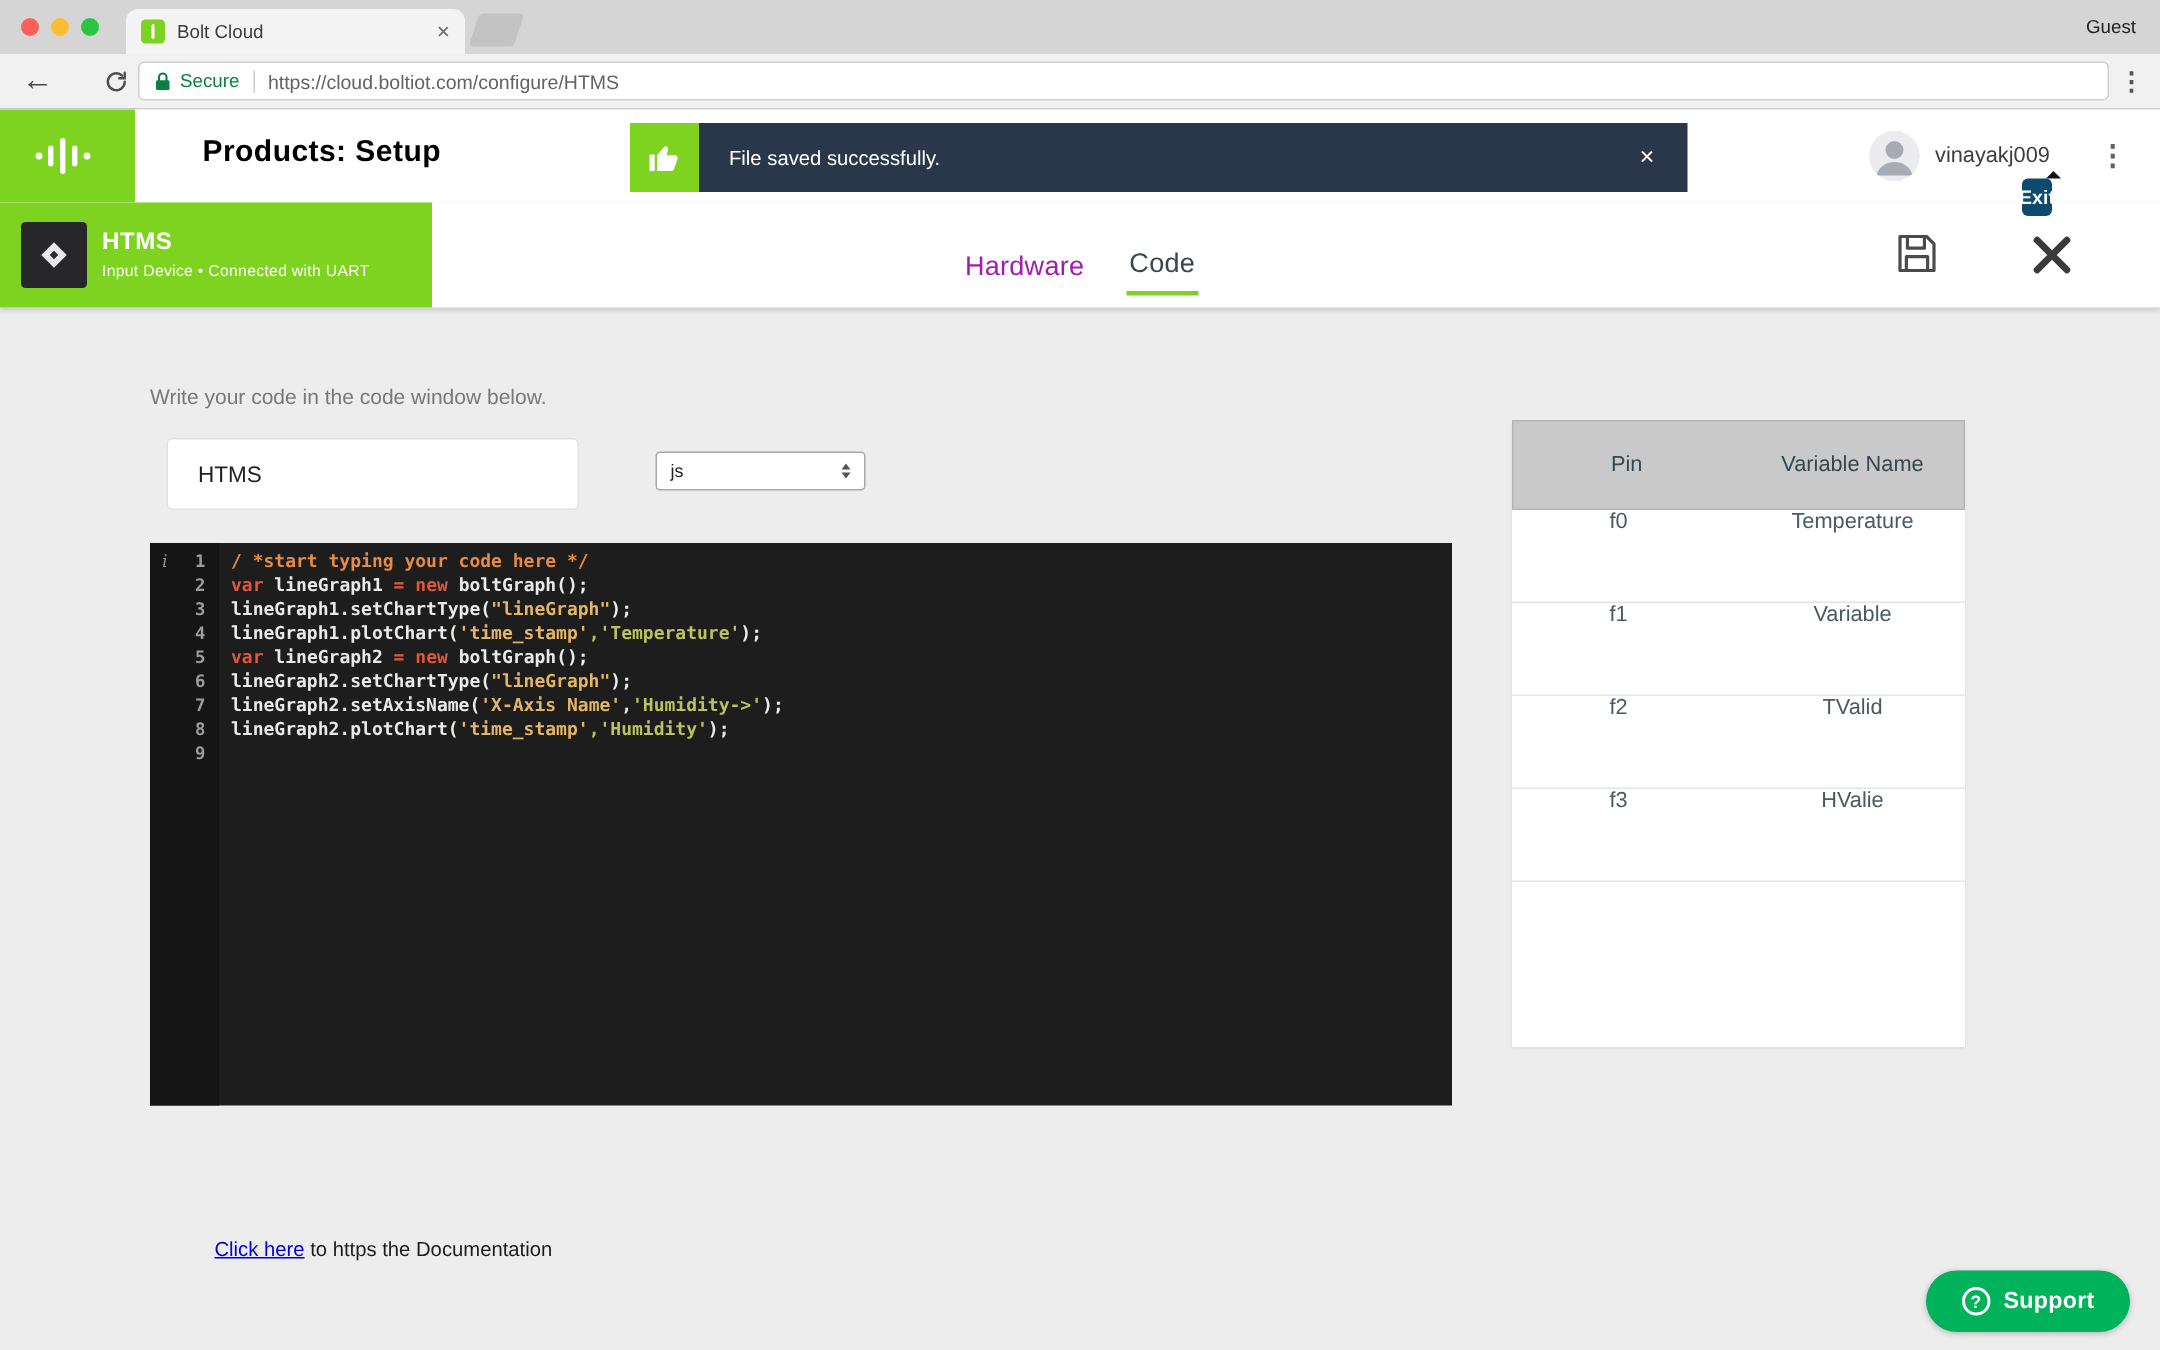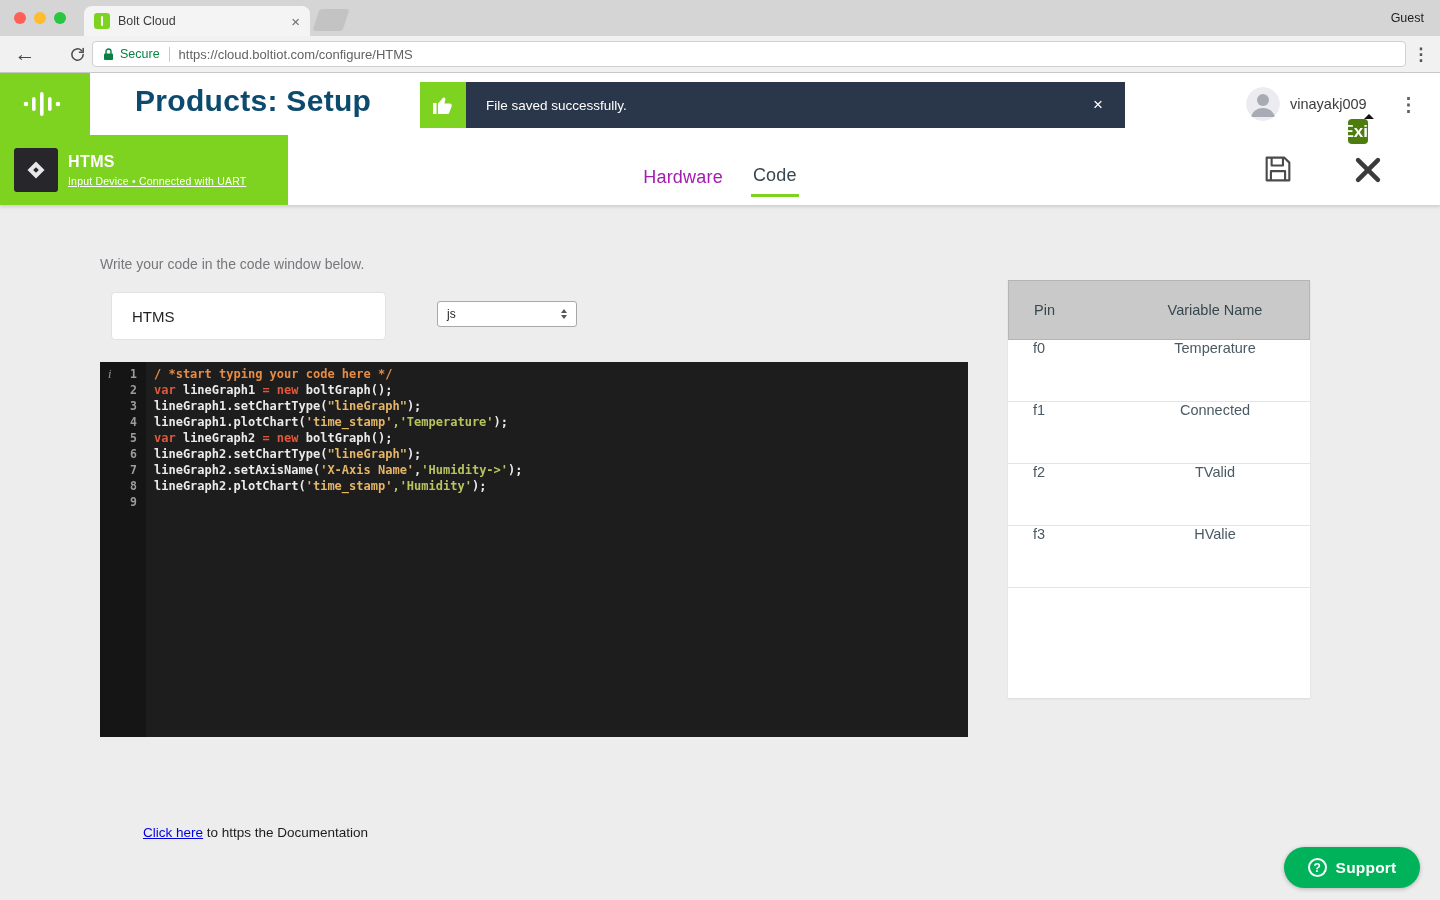--- a/index.html
+++ b/index.html
@@ -27,39 +27,39 @@
   .refresh { left:62px; width:30px; }
   .address-bar { position:absolute; left:92px; right:34px; top:5px; height:26px; background:#fff; border:1px solid #cfcfcf; border-radius:4px; display:flex; align-items:center; padding:0 10px; }
   .secure { color:#0b8043; font-size:12.5px; margin-left:6px; }
   .addr-div { width:1px; height:15px; background:#ccc; margin:0 9px; }
   .url { font-size:13px; color:#636363; }
   .nav-menu { position:absolute; right:6px; top:0; width:26px; height:36px; display:flex; align-items:center; justify-content:center; font-size:17px; color:#555; font-weight:bold; cursor:pointer; }
 
   
   .app-header { position:absolute; top:73px; left:0; width:100%; height:62px; background:#fff; }
   .logo { position:absolute; left:0; top:0; width:90px; height:62px; background:#7ed321; display:flex; align-items:center; justify-content:center; cursor:pointer; }
-  .page-title { position:absolute; left:135px; top:0; height:56px; display:flex; align-items:center; font-size:30px; font-weight:600; color:#0c4a6e; letter-spacing:0.3px; }
+  .page-title { position:absolute; left:135px; top:0; height:56px; display:flex; align-items:center; font-size:20px; font-weight:600; color:#000000; letter-spacing:0.3px; }
   .banner { position:absolute; left:420px; top:9px; width:705px; height:46px; background:#2a3649; display:flex; align-items:center; }
   .banner-icon { width:46px; height:46px; background:#7ed321; display:flex; align-items:center; justify-content:center; flex:0 0 46px; }
   .banner-text { margin-left:20px; color:#fff; font-size:13.5px; }
   .banner-close { position:absolute; right:16px; top:0; height:46px; display:flex; align-items:center; color:#fff; font-size:17px; cursor:pointer; padding:0 6px; }
   .avatar { position:absolute; left:1246px; top:14px; width:34px; height:34px; border-radius:50%; overflow:hidden; cursor:pointer; }
   .username { position:absolute; left:1290px; top:0; height:62px; display:flex; align-items:center; font-size:14.5px; color:#3c3c3c; }
   .header-menu { position:absolute; right:14px; top:0; height:62px; display:flex; align-items:center; font-size:19px; color:#616161; font-weight:bold; cursor:pointer; padding:0 8px; }
 
-  .exit-tooltip { position:absolute; left:1348px; top:119px; width:20px; height:25px; background:#4d7c0f; color:#fff; border-radius:4px; font-size:17px; font-weight:bold; display:flex; align-items:center; justify-content:center; z-index:30; }
+  .exit-tooltip { position:absolute; left:1348px; top:119px; width:20px; height:25px; background:#0c4a6e; color:#fff; border-radius:4px; font-size:13px; font-weight:bold; display:flex; align-items:center; justify-content:center; z-index:30; }
   .exit-tooltip::before { content:""; position:absolute; top:-5px; left:16px; border-left:5px solid transparent; border-right:5px solid transparent; border-bottom:5px solid #121212; }
 
   
   .sub-header { position:absolute; top:135px; left:0; width:100%; height:70px; background:#fff; box-shadow:0 2px 3px rgba(0,0,0,0.13); z-index:5; }
   .device-box { position:absolute; left:0; top:0; width:288px; height:70px; background:#7ed321; display:flex; align-items:center; }
   .device-icon { width:44px; height:44px; margin-left:14px; background:#26262b; border-radius:3px; display:flex; align-items:center; justify-content:center; flex:0 0 44px; }
   .device-text { margin-left:10px; color:#fff; }
   .device-name { font-size:16px; font-weight:bold; letter-spacing:0.4px; }
-  .device-sub { font-size:10.5px; margin-top:4px; letter-spacing:0.2px;text-decoration:underline; }
+  .device-sub { font-size:10.5px; margin-top:4px; letter-spacing:0.2px; }
   .tab-group { position:absolute; left:0; width:100%; top:0; height:70px; display:flex; align-items:center; justify-content:center; gap:26px; }
   .hc-tab { font-size:18px; color:#a21caf; cursor:pointer; padding:22px 2px 8px; letter-spacing:0.2px; }
   .hc-tab.active { color:#37474f; border-bottom:3px solid #7ed321;text-align:right; }
   .save-icon { position:absolute; left:1261px; top:17px; cursor:pointer; }
   .close-x { position:absolute; left:1351px; top:18px; cursor:pointer; }
 
   
   .instruction { position:absolute; left:100px; top:256px; font-size:14px; color:#77777c; }
   .filename-input { position:absolute; left:111px; top:292px; width:275px; height:48px; background:#fff; border:1px solid #e2e2e2; border-radius:4px; font-size:15px; color:#1f1f1f; padding-left:20px; font-family:"Liberation Sans", sans-serif; outline:none; }
   .lang-select { position:absolute; left:437px; top:301px; width:140px; height:26px; background:#fff; border:1px solid #a8a8a8; border-radius:3px; display:flex; align-items:center; padding:0 9px; font-size:12px; color:#222; cursor:pointer; }
@@ -77,21 +77,21 @@
   .code-line { height:16px; line-height:16px; font-size:12px; font-weight:bold; white-space:pre; }
   .tok-comment { color:#e78c45; }
   .tok-kw { color:#e0583b; }
   .tok-plain { color:#eaeaea; }
   .tok-strd { color:#e5b567; }
   .tok-strs { color:#b9c45f; }
 
   
   .pin-table { position:absolute; left:1008px; top:280px; width:302px; height:418px; background:#fff; box-shadow:0 1px 2px rgba(0,0,0,0.08); }
   .pin-header { height:60px; background:#c9c9c9; border:1px solid #b5b5b5; display:flex; align-items:center; font-size:14.5px; color:#37474f; }
-  .h-pin, .cell-pin { width:112px; padding-left:25px; flex:0 0 112px; }
+  .h-pin, .cell-pin { width:112px; padding-left:25px; flex:0 0 112px;margin-left:40px; }
   .h-var, .cell-var { flex:1; text-align:center; }
   .pin-row { height:62px; display:flex; align-items:flex-start; border-bottom:1px solid #e4e4e4; font-size:14.5px; color:#4a5a63; background:#fff; }
 
   
   .doc-line { position:absolute; left:143px; top:825px; font-size:13.5px; color:#1c1c1c; }
   .doc-link { color:#0000e0; text-decoration:underline; cursor:pointer; }
   .support-btn { position:absolute; left:1284px; top:847px; width:136px; height:41px; border-radius:21px; background:#00b259; color:#fff; display:flex; align-items:center; justify-content:center; gap:9px; cursor:pointer; box-shadow:0 1px 4px rgba(0,0,0,0.25); }
   .q-circle { width:19px; height:19px; border:2px solid #fff; border-radius:50%; font-size:12px; font-weight:bold; display:flex; align-items:center; justify-content:center; }
   .support-label { font-size:15.5px; font-weight:bold; letter-spacing:0.2px; }
 </style>
@@ -244,21 +244,21 @@
       <div class="h-pin">Pin</div>
       <div class="h-var">Variable Name</div>
     </div>
     <div>
         <div class="pin-row">
           <div class="cell-pin">f0</div>
           <div class="cell-var">Temperature</div>
         </div>
         <div class="pin-row">
           <div class="cell-pin">f1</div>
-          <div class="cell-var">Connected</div>
+          <div class="cell-var">Variable</div>
         </div>
         <div class="pin-row">
           <div class="cell-pin">f2</div>
           <div class="cell-var">TValid</div>
         </div>
         <div class="pin-row">
           <div class="cell-pin">f3</div>
           <div class="cell-var">HValie</div>
         </div>
       </div>

